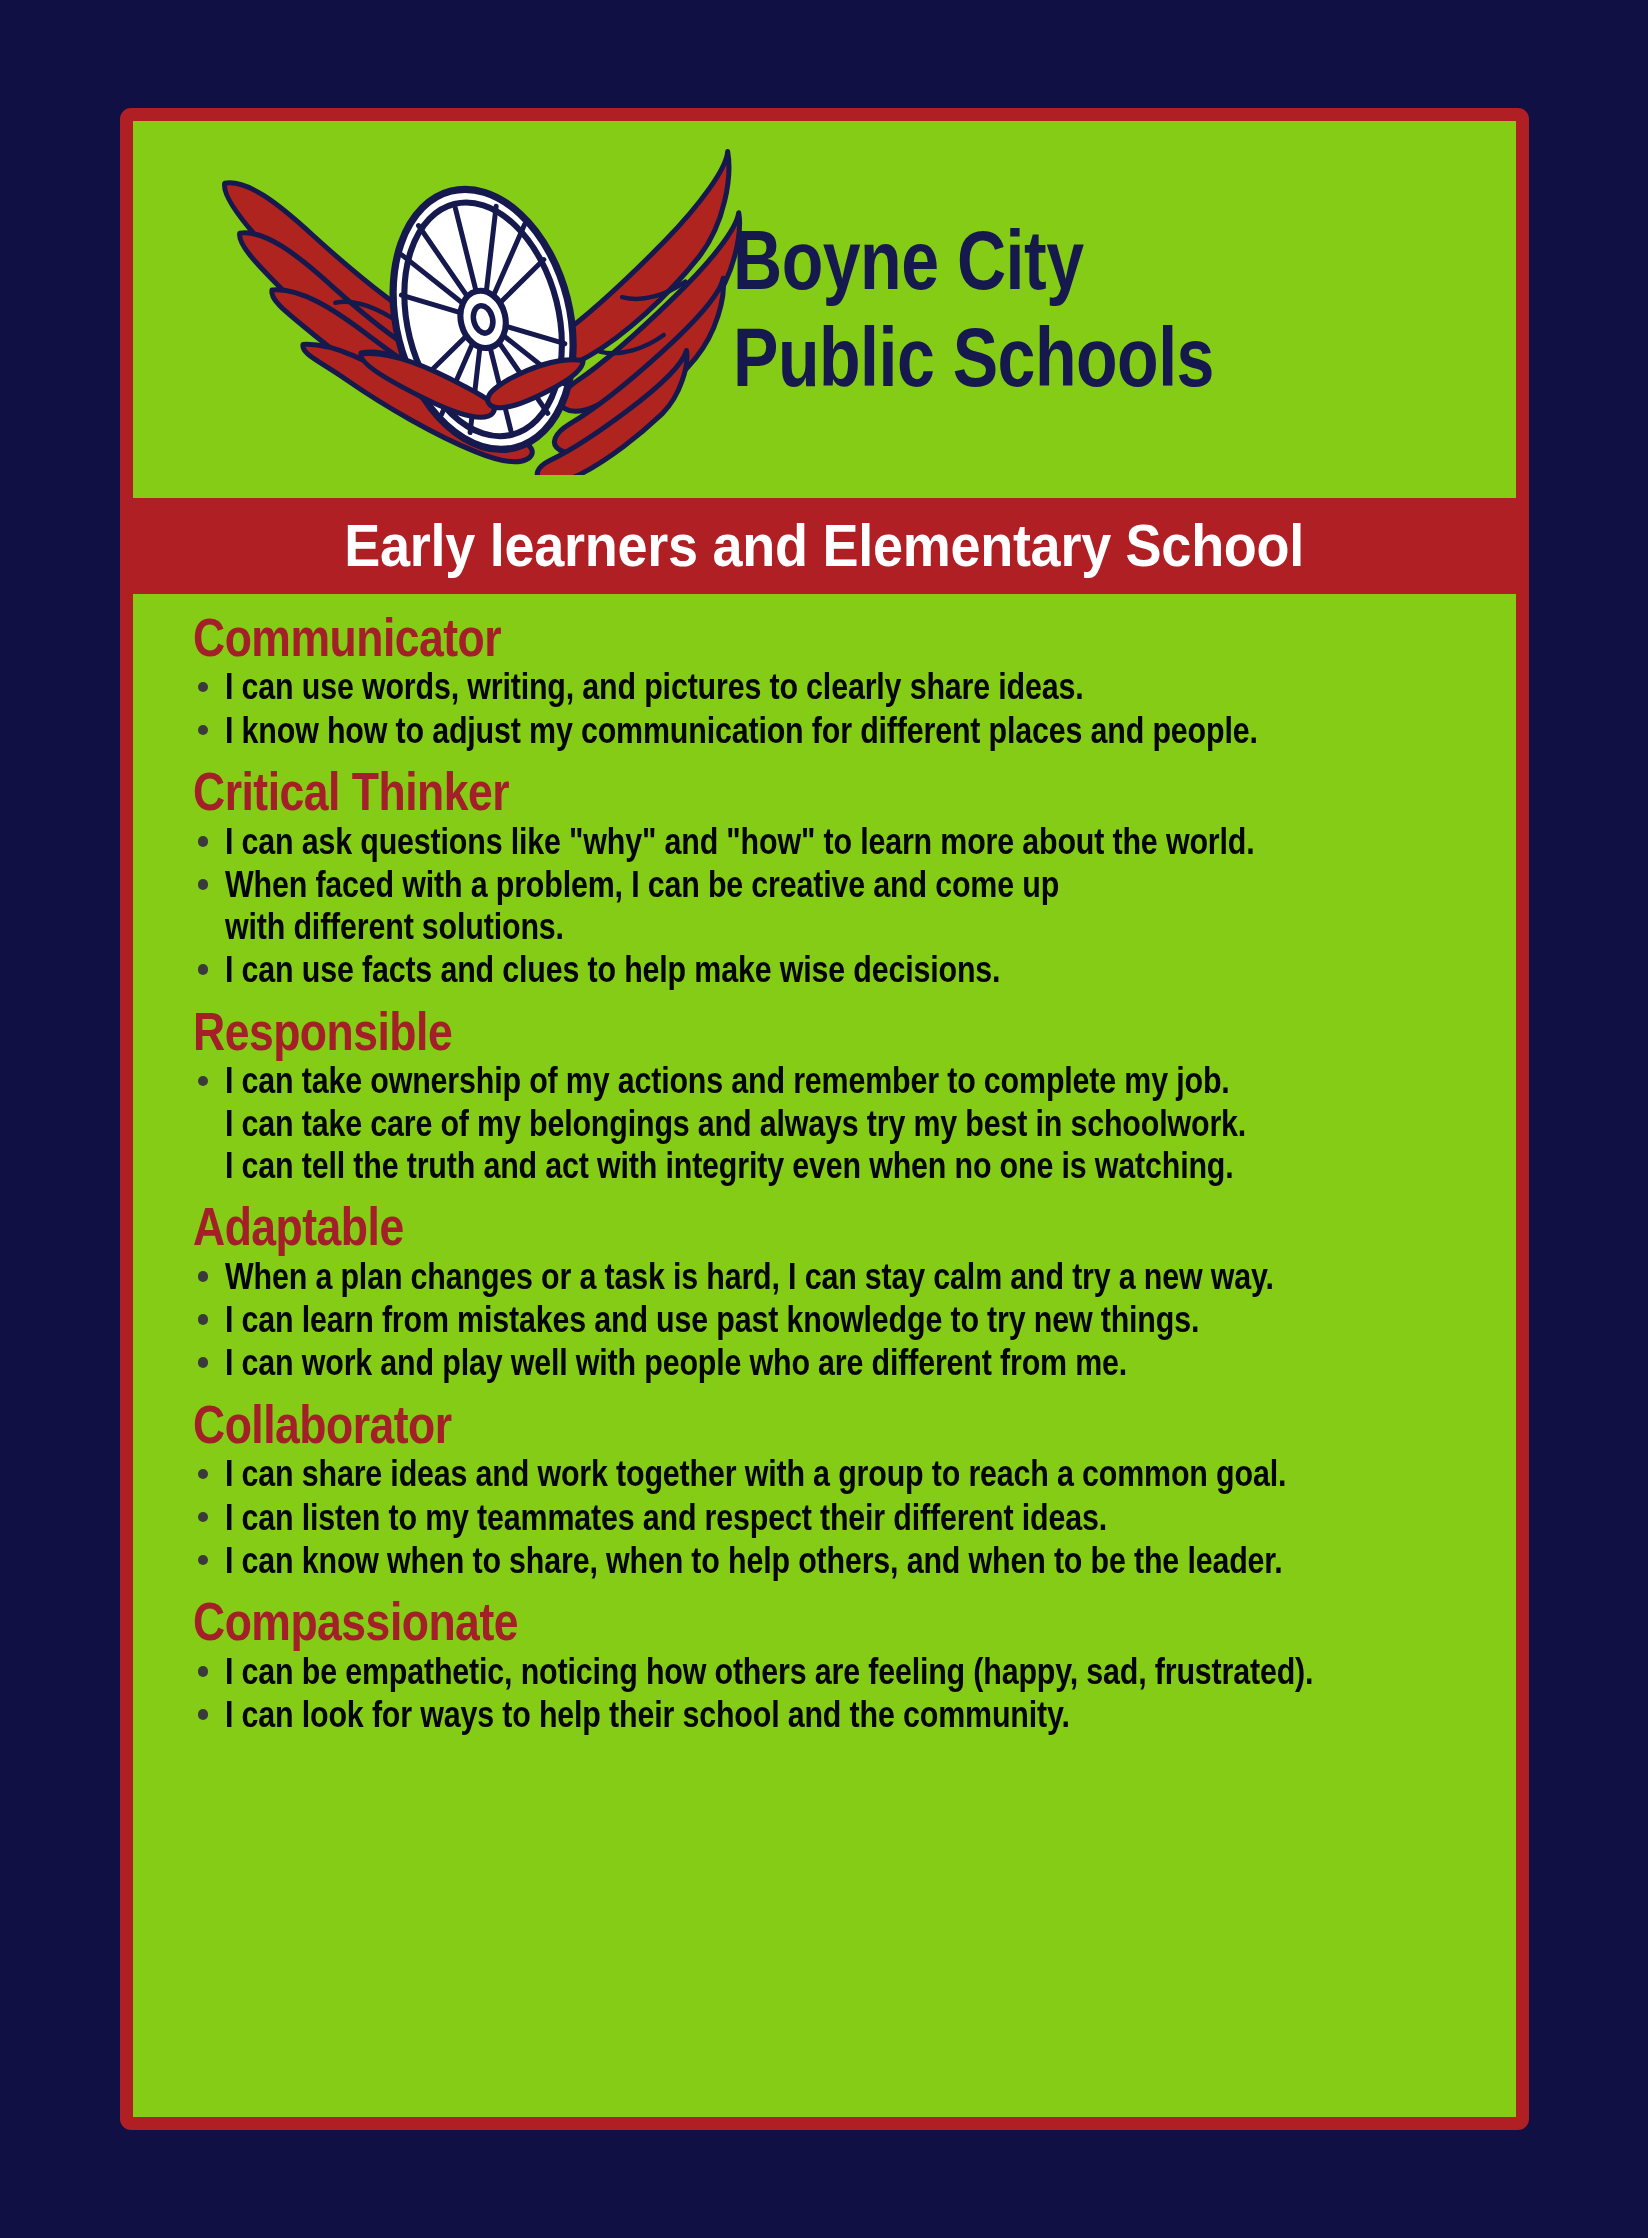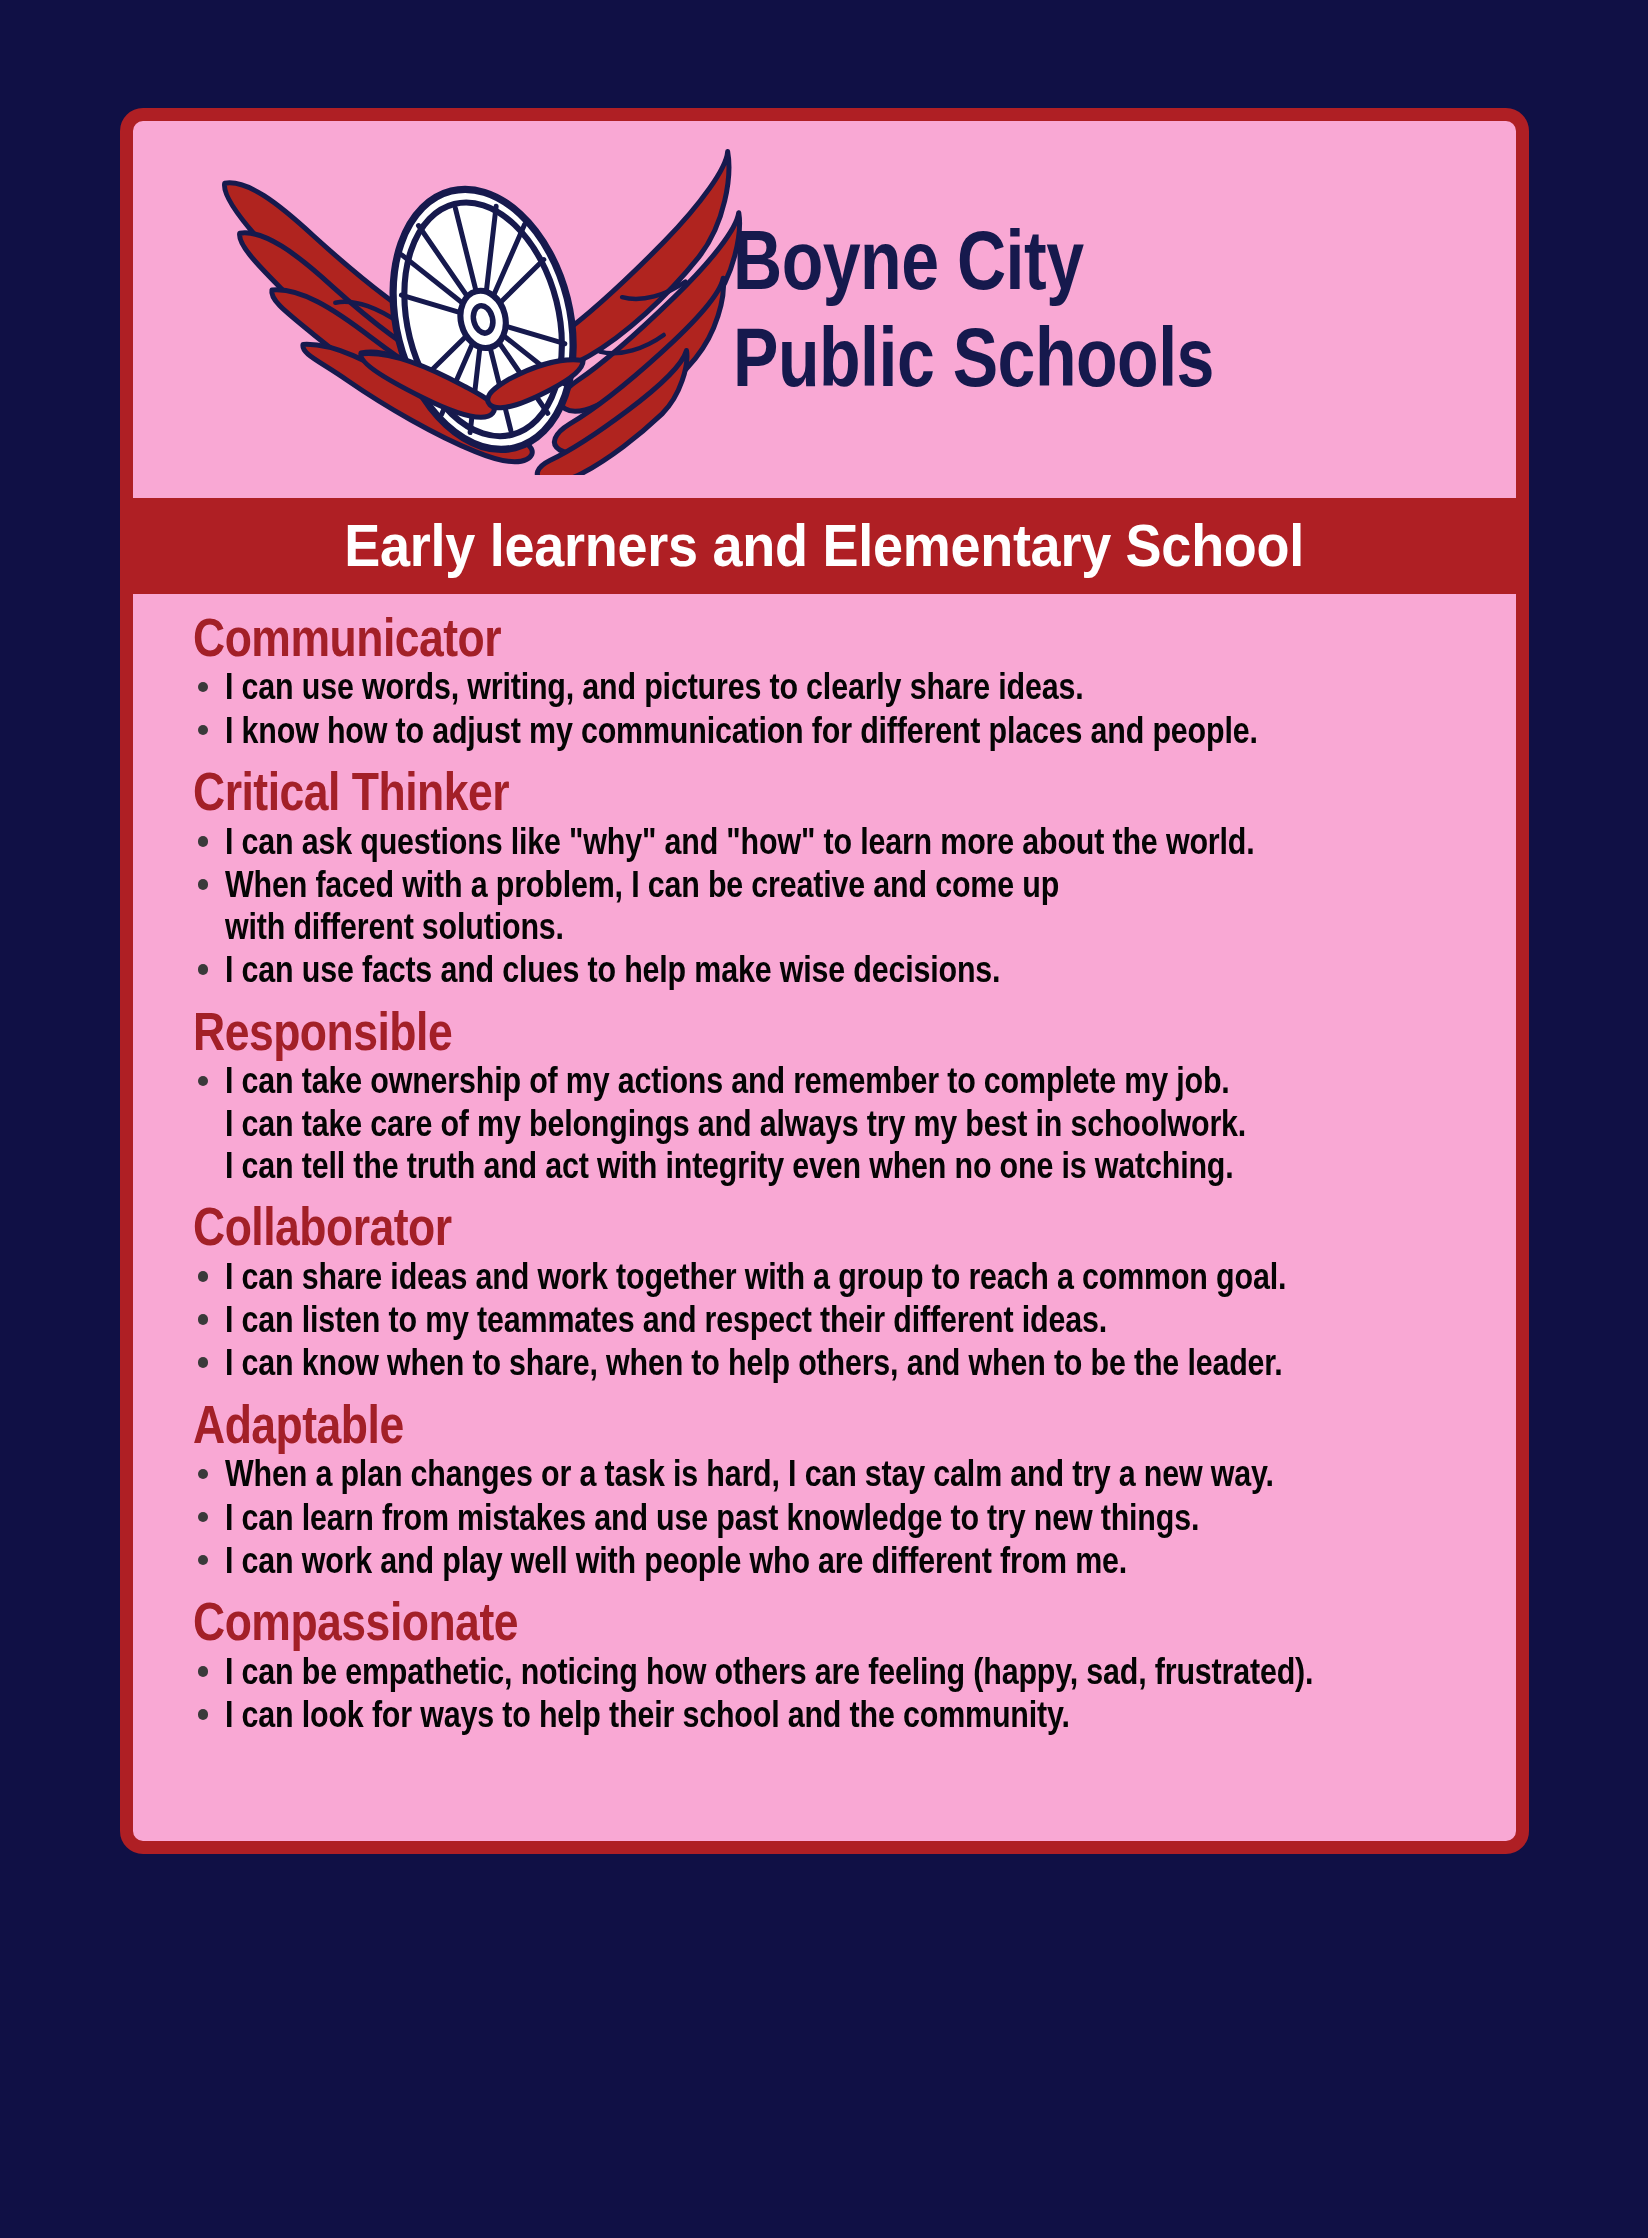--- a/index.html
+++ b/index.html
@@ -12,25 +12,25 @@
     background: #101045;
     font-family: "Liberation Sans", sans-serif;
     overflow: hidden;
   }
 
   .poster {
     position: absolute;
     left: 120px;
     top: 108px;
     width: 1409px;
-    height: 1746px;
+    height: 2022px;
     box-sizing: border-box;
-    background: #f9a8d4;
+    background: #84cc16;
     border: 13.4px solid #AF1F24;
-    border-radius: 23px;
+    border-radius: 11px;
     overflow: hidden;
   }
 
   
   .header {
     position: relative;
     height: 377px;
     display: flex;
     align-items: center;
     padding-left: 72px;
@@ -262,20 +262,43 @@
             <span class="bullet-dot"></span>
             <div class="bullet-lines">
               <span class="ln">I can take ownership of my actions and remember to complete my job.</span>
               <span class="ln">I can take care of my belongings and always try my best in schoolwork.</span>
               <span class="ln">I can tell the truth and act with integrity even when no one is watching.</span>
             </div>
           </li>
         </ul>
       </div>
       <div class="section">
+        <div class="section-title">Adaptable</div>
+        <ul class="bullets">
+          <li class="bullet">
+            <span class="bullet-dot"></span>
+            <div class="bullet-lines">
+              <span class="ln">When a plan changes or a task is hard, I can stay calm and try a new way.</span>
+            </div>
+          </li>
+          <li class="bullet">
+            <span class="bullet-dot"></span>
+            <div class="bullet-lines">
+              <span class="ln">I can learn from mistakes and use past knowledge to try new things.</span>
+            </div>
+          </li>
+          <li class="bullet">
+            <span class="bullet-dot"></span>
+            <div class="bullet-lines">
+              <span class="ln">I can work and play well with people who are different from me.</span>
+            </div>
+          </li>
+        </ul>
+      </div>
+      <div class="section">
         <div class="section-title">Collaborator</div>
         <ul class="bullets">
           <li class="bullet">
             <span class="bullet-dot"></span>
             <div class="bullet-lines">
               <span class="ln">I can share ideas and work together with a group to reach a common goal.</span>
             </div>
           </li>
           <li class="bullet">
             <span class="bullet-dot"></span>
@@ -285,43 +308,20 @@
           </li>
           <li class="bullet">
             <span class="bullet-dot"></span>
             <div class="bullet-lines">
               <span class="ln">I can know when to share, when to help others, and when to be the leader.</span>
             </div>
           </li>
         </ul>
       </div>
       <div class="section">
-        <div class="section-title">Adaptable</div>
-        <ul class="bullets">
-          <li class="bullet">
-            <span class="bullet-dot"></span>
-            <div class="bullet-lines">
-              <span class="ln">When a plan changes or a task is hard, I can stay calm and try a new way.</span>
-            </div>
-          </li>
-          <li class="bullet">
-            <span class="bullet-dot"></span>
-            <div class="bullet-lines">
-              <span class="ln">I can learn from mistakes and use past knowledge to try new things.</span>
-            </div>
-          </li>
-          <li class="bullet">
-            <span class="bullet-dot"></span>
-            <div class="bullet-lines">
-              <span class="ln">I can work and play well with people who are different from me.</span>
-            </div>
-          </li>
-        </ul>
-      </div>
-      <div class="section">
         <div class="section-title">Compassionate</div>
         <ul class="bullets">
           <li class="bullet">
             <span class="bullet-dot"></span>
             <div class="bullet-lines">
               <span class="ln">I can be empathetic, noticing how others are feeling (happy, sad, frustrated).</span>
             </div>
           </li>
           <li class="bullet">
             <span class="bullet-dot"></span>

